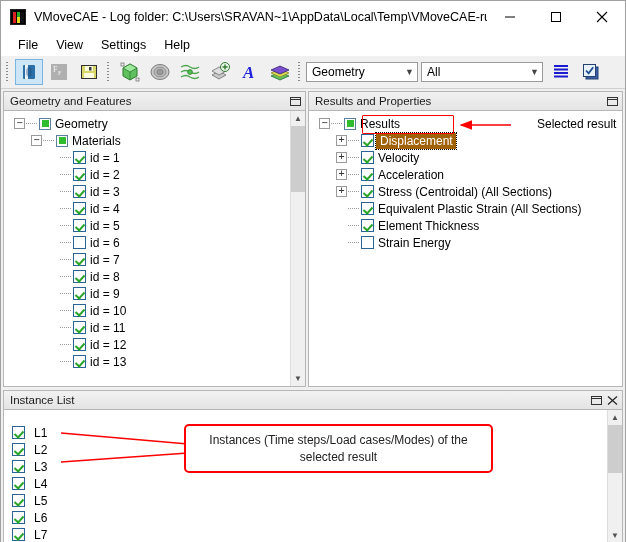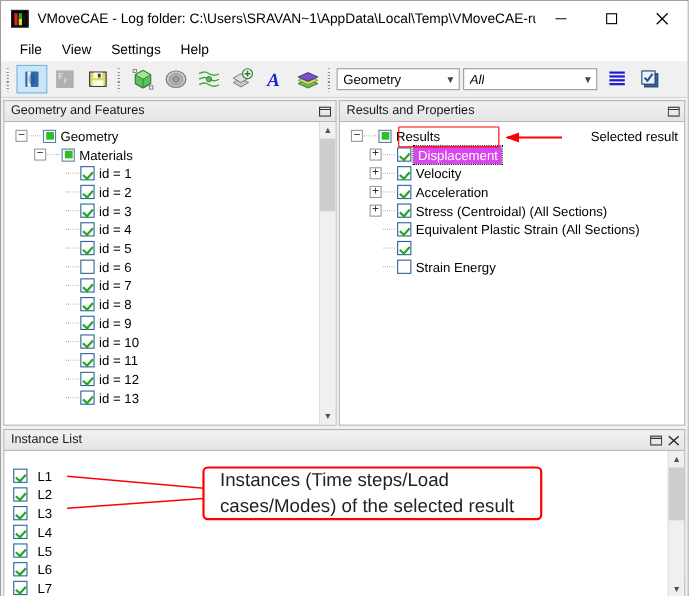--- a/index.html
+++ b/index.html
@@ -74,21 +74,21 @@
   .tb-btn.disabled{opacity:.85;}
   .combo{
     height:20px;background:#fff;border:1px solid #9a9a9a;
     display:flex;align-items:center;justify-content:space-between;
     font-size:12px;color:#000;padding:0 3px 0 5px;margin-right:3px;
     box-sizing:border-box;
   }
   .combo .cv{white-space:nowrap;overflow:hidden;}
   .combo .arr{color:#444;font-size:9px;padding-left:4px;}
   #combo-geometry{width:112px;}
-  #combo-all{width:122px;font-style:italic;}
+  #combo-all{width:122px;}
   
   .content{flex:1 1 auto;display:flex;flex-direction:column;background:#f0f0f0;}
   .toprow{flex:0 0 300px;display:flex;}
   .dockpanel{display:flex;flex-direction:column;background:#f0f0f0;}
   .panel-left{flex:0 0 306px;padding:2px 1px 2px 2px;box-sizing:border-box;}
   .panel-right{flex:1 1 auto;padding:2px 2px 2px 1px;box-sizing:border-box;}
   .panel-caption{
     height:19px;flex:0 0 19px;
     background:linear-gradient(#f2f2f2,#e4e4e4);
     border:1px solid #b6b6b6;border-bottom:none;
@@ -127,21 +127,21 @@
     width:4px;height:7px;border:solid #28a428;border-width:0 2px 2px 0;
     transform:rotate(42deg);
   }
   .spacer{display:block;flex:0 0 auto;}
   .dotline{
     flex:0 0 auto;height:1px;
     background-image:linear-gradient(to right,#9a9a9a 50%,transparent 50%);
     background-size:2px 1px;margin:0 1px;
   }
   .sel-label{
-    background:#d946ef;color:#fff;padding:1px 3px 1px 4px;
+    background:#a16207;color:#fff;padding:1px 3px 1px 4px;
     outline:1px dotted #000;font-size:12px;margin-left:2px;
   }
   
   .vscroll{
     flex:0 0 15px;width:15px;background:#f0f0f0;border-left:1px solid #dcdcdc;
     display:flex;flex-direction:column;align-items:center;box-sizing:border-box;
   }
   .vs-arrow{height:15px;width:15px;display:flex;align-items:center;justify-content:center;color:#505050;font-size:8px;}
   .vs-track{flex:1 1 auto;width:15px;background:#f0f0f0;position:relative;}
   .vs-thumb{position:absolute;left:0;width:15px;background:#cdcdcd;}
@@ -166,22 +166,22 @@
       radial-gradient(#8a8a8a 40%,transparent 41%);
     background-size:4px 4px;background-position:2px 2px;}
   
   .anno{position:absolute;pointer-events:none;}
   .anno-text{font-size:12px;color:#000;white-space:nowrap;}
   .hl-box{
     position:absolute;border:1.5px solid #ff0000;box-sizing:border-box;border-radius:1px;
   }
   .callout{
     position:absolute;border:2px solid #ff0000;border-radius:5px;background:#fff;
-    display:flex;align-items:center;justify-content:center;
-    font-size:17px;color:#222;line-height:1.35;box-sizing:border-box;
+    display:flex;align-items:center;justify-content:center;text-align:center;
+    font-size:12px;color:#222;line-height:1.35;box-sizing:border-box;
   }
 </style>
 </head>
 <body>
 
 <div class="window">
 
   <div class="titlebar">
     <div class="app-icon">
       <i class="b1"></i>
@@ -526,20 +526,21 @@
                 <span class="spacer" style="width: 11px;"></span>
                 <span class="dotline" style="width: 12px;"></span>
                 <span class="cb checked"></span>
                 <span class="tlabel">Equivalent Plastic Strain (All Sections)</span>
               </div>
               <div class="tnode">
                 <span class="spacer" style="width: 27px;"></span>
                 <span class="spacer" style="width: 11px;"></span>
                 <span class="dotline" style="width: 12px;"></span>
                 <span class="cb checked"></span>
+                <span class="tlabel">Element Thickness</span>
               </div>
               <div class="tnode">
                 <span class="spacer" style="width: 27px;"></span>
                 <span class="spacer" style="width: 11px;"></span>
                 <span class="dotline" style="width: 12px;"></span>
                 <span class="cb"></span>
                 <span class="tlabel">Strain Energy</span>
               </div>
             </div>
         </div>

